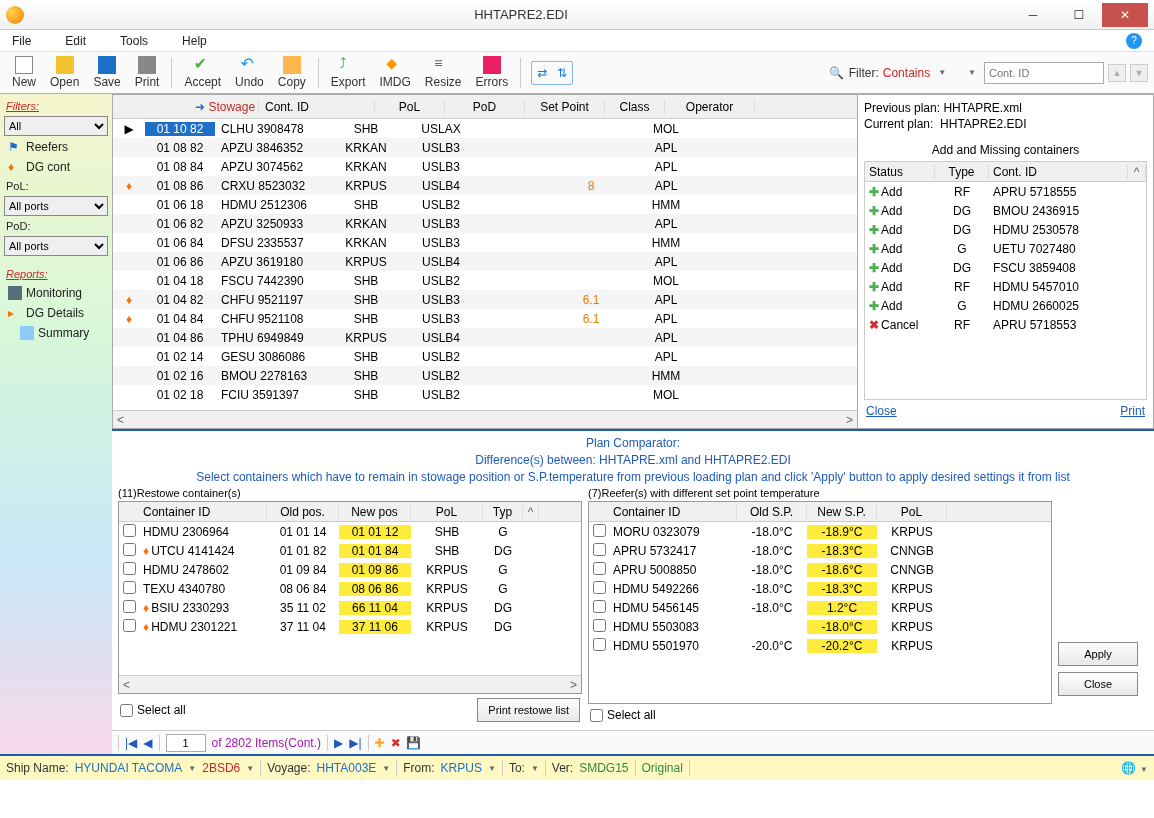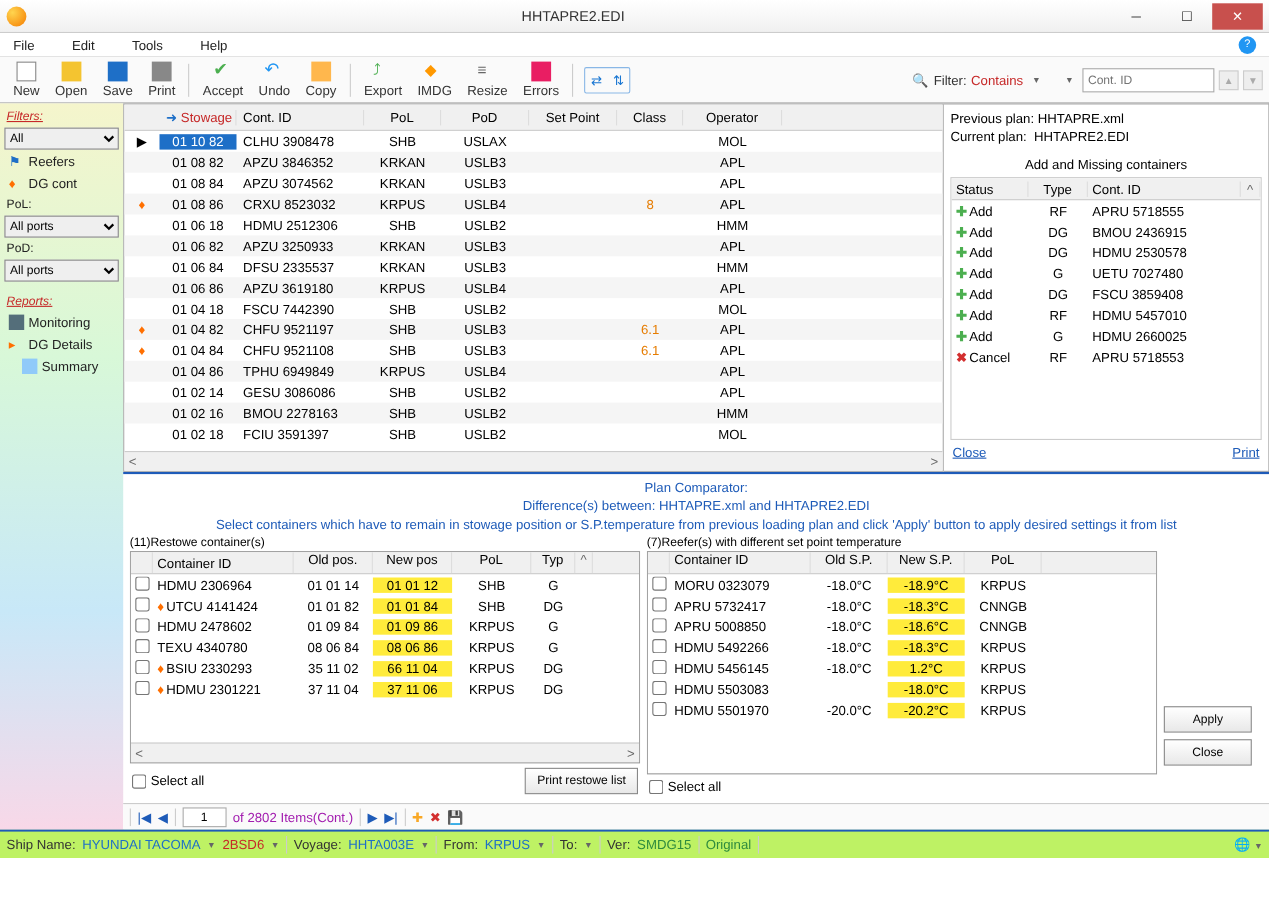--- a/index.html
+++ b/index.html
@@ -40,21 +40,21 @@
 .sidebar select { width: 100%; height: 20px; border: 1px solid #888; font-size: 11px; }
 .sidebar .sideitem { display: flex; align-items: center; gap: 4px; padding: 2px 4px; font-size: 11px; color: #222; cursor: pointer; }
 .sidebar .sideitem .si-icon { width: 14px; height: 14px; }
 .sidebar .sublabel { font-size: 11px; color: #222; padding: 2px; }
 
 .content { flex: 1; display: flex; flex-direction: column; }
 
 
 .grid-row { display: flex; height: 335px; }
 .grid-main { flex: 1; border: 1px solid #aaa; display: flex; flex-direction: column; overflow: hidden; position: relative; }
-.grid-main .ghdr { display: flex; background: #f0f0f0; border-bottom: 1px solid #ccc; height: 24px; align-items: center; font-size: 11px; }
+.grid-main .ghdr { display: flex; background: #f0f0f0; border-bottom: 1px solid #ccc; height: 24px; align-items: center; font-size: 11px; padding-left: 44px; }
 .grid-main .ghdr .gcell { border-right: 1px solid #ddd; padding: 0 6px; overflow: hidden; white-space: nowrap; }
 .grid-main .ghdr .stowage { color: #c62828; }
 .grid-main .gbody { flex: 1; overflow-y: auto; overflow-x: hidden; }
 .grid-main .grow { display: flex; height: 19px; align-items: center; font-size: 11px; }
 .grid-main .grow:nth-child(even) { background: #f5f5f5; }
 .grid-main .grow.selected .gcell.stw { background: #1e6fc7; color: #fff; }
 .grid-main .grow .gcell { padding: 0 6px; overflow: hidden; white-space: nowrap; }
 .grid-main .grow .gcell.class { color: #e67c00; }
 .grid-main .gfoot-scroll { height: 18px; background: #f0f0f0; border-top: 1px solid #ccc; display: flex; align-items: center; justify-content: space-between; padding: 0 4px; font-size: 10px; color: #666; }
 .grid-main .rowmark { width: 32px; display: flex; align-items: center; justify-content: center; }
@@ -87,21 +87,21 @@
 .add-icon { color: #4caf50; font-weight: bold; }
 .cancel-icon { color: #d32f2f; font-weight: bold; }
 
 
 .comparator { flex: 1; border-top: 2px solid #1e5bb8; padding: 4px 6px; display: flex; flex-direction: column; overflow: hidden; }
 .comparator .cmp-hdr { text-align: center; color: #1e5bb8; font-size: 12px; line-height: 1.4; }
 .comparator .cmp-body { display: flex; gap: 6px; margin-top: 2px; flex: 1; overflow: hidden; }
 .cmp-col { flex: 1; display: flex; flex-direction: column; overflow: hidden; }
 .cmp-col .ctitle { font-size: 11px; margin-bottom: 2px; }
 .cmp-table { border: 1px solid #999; flex: 1; display: flex; flex-direction: column; overflow: hidden; }
-.cmp-table .chdr { display: flex; background: #f0f0f0; border-bottom: 1px solid #ccc; height: 20px; font-size: 11px; }
+.cmp-table .chdr { display: flex; background: #f0f0f0; border-bottom: 1px solid #ccc; height: 20px; align-items: center; font-size: 11px; }
 .cmp-table .chdr > div { border-right: 1px solid #ddd; padding: 0 4px; overflow: hidden; white-space: nowrap; }
 .cmp-table .cbody { flex: 1; overflow-y: auto; }
 .cmp-table .crow { display: flex; height: 19px; align-items: center; font-size: 11px; }
 .cmp-table .crow > div { padding: 0 4px; overflow: hidden; white-space: nowrap; }
 .cmp-table .crow .hl { background: #ffeb3b; }
 .cc0 { width: 20px; text-align: center; }
 .cc1 { width: 128px; display: flex; align-items: center; gap: 2px; }
 .cc2 { width: 72px; text-align: center; }
 .cc3 { width: 72px; text-align: center; }
 .cc4 { width: 72px; text-align: center; }
@@ -119,21 +119,21 @@
 .cmp-side button { width: 80px; }
 
 
 .pager { height: 24px; border-top: 1px solid #ccc; display: flex; align-items: center; padding: 0 6px; gap: 6px; font-size: 11px; color: #1e5bb8; background: #fafafa; }
 .pager .psep { width: 1px; height: 16px; background: #ccc; }
 .pager input { width: 40px; height: 18px; border: 1px solid #aaa; text-align: center; font-size: 11px; }
 .pager .pblack { color: #a21caf; }
 .pager .px { cursor: pointer; }
 
 
-.statusbar { height: 26px; border-top: 2px solid #1e5bb8; display: flex; align-items: center; padding: 0 6px; gap: 6px; font-size: 11px; background: #bef264; text-align: center; }
+.statusbar { height: 26px; border-top: 2px solid #1e5bb8; display: flex; align-items: center; padding: 0 6px; gap: 6px; font-size: 11px; background: #fef9c3; text-align: center; }
 .statusbar .slbl { color: #333; }
 .statusbar .sval { color: #1e6fc7; }
 .statusbar .sred { color: #c62828; }
 .statusbar .sgreen { color: #2e8b3e; }
 .statusbar .ssep { width: 1px; height: 16px; background: #ccc; }
 .statusbar .drop { font-size: 8px; color: #666; }
 .statusbar .globe { margin-left: auto; }
 </style>
 </head>
 <body>

